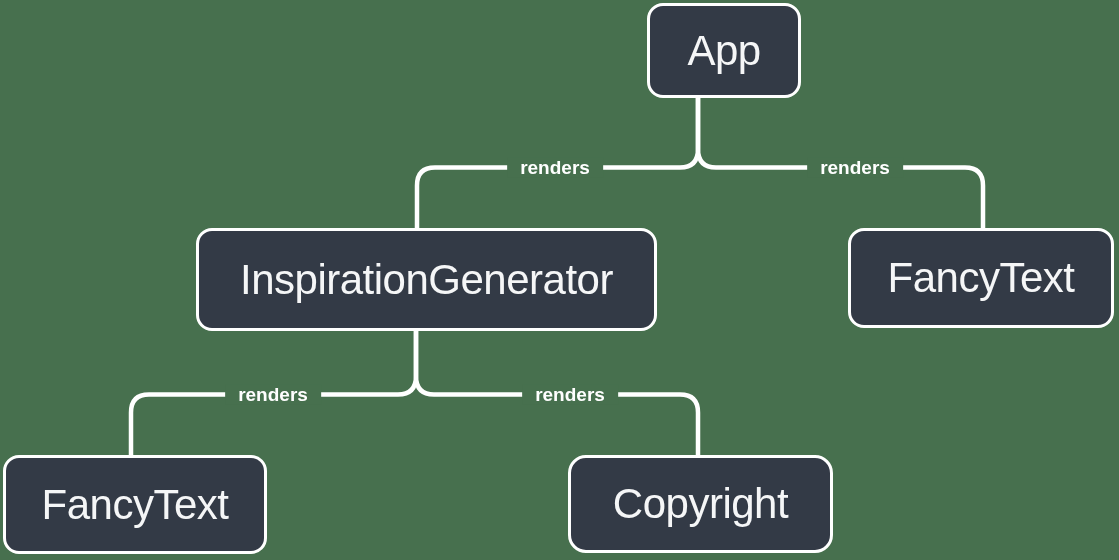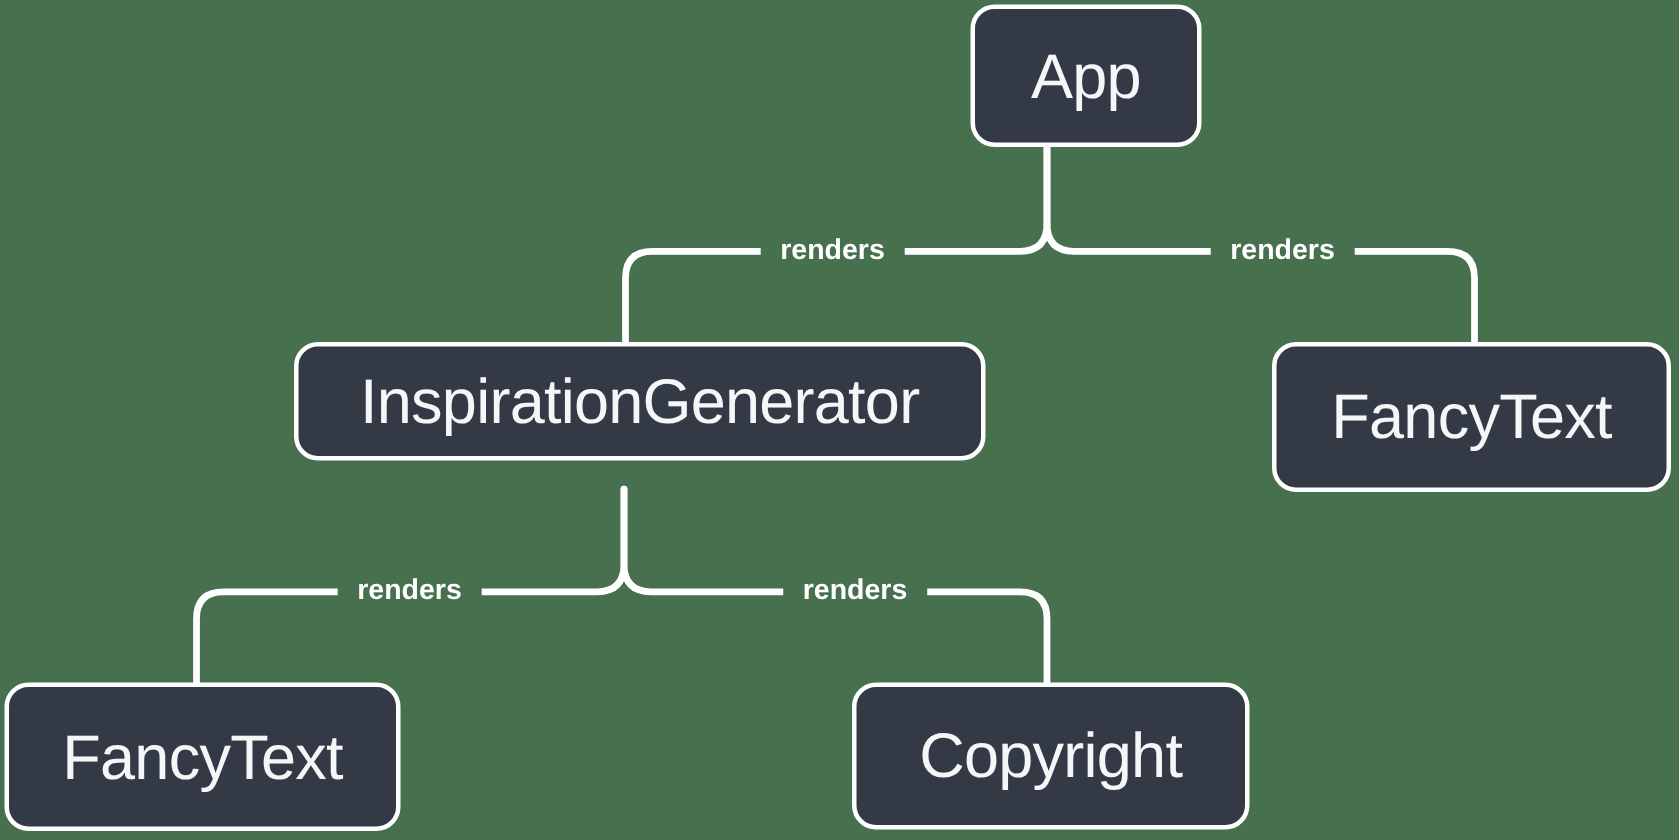--- a/index.html
+++ b/index.html
@@ -70,29 +70,29 @@
   <svg class="edge-svg" viewBox="0 0 1119 560" xmlns="http://www.w3.org/2000/svg">
       <path d="M 698 97 L 698 149 Q 698 167.5 680 167.5 L 435 167.5 Q 417 167.5 417 185.5 L 417 231" stroke-width="4.5"></path>
       <path d="M 698 97 L 698 149 Q 698 167.5 716 167.5 L 965 167.5 Q 983 167.5 983 185.5 L 983 231" stroke-width="4.5"></path>
       <path d="M 416 326 L 416 376 Q 416 394.5 398 394.5 L 149 394.5 Q 131 394.5 131 412.5 L 131 458" stroke-width="4.5"></path>
       <path d="M 416 326 L 416 376 Q 416 394.5 434 394.5 L 680 394.5 Q 698 394.5 698 412.5 L 698 458" stroke-width="4.5"></path>
     </svg>
 
 <div class="node" style="left: 623px; top: 3px; width: 154px; height: 95px; margin-left: 24px;">
       <span>App</span>
     </div>
-    <div class="node" style="left: 196px; top: 228px; width: 461px; height: 79px;">
+    <div class="node" style="left: 196px; top: 228px; width: 461px; height: 103px;">
       <span>InspirationGenerator</span>
     </div>
     <div class="node" style="left: 848px; top: 228px; width: 266px; height: 100px;">
       <span>FancyText</span>
     </div>
     <div class="node" style="left: 3px; top: 455px; width: 264px; height: 99px;">
       <span>FancyText</span>
     </div>
-    <div class="node" style="left: 568px; top: 455px; width: 265px; height: 98px;">
+    <div class="node" style="left: 568px; top: 455px; width: 265px; height: 98px; border-radius: 18px;">
       <span>Copyright</span>
     </div>
     <div class="edge-label" style="left: 555px; top: 167.5px;">renders</div>
     <div class="edge-label" style="left: 855px; top: 167.5px;">renders</div>
     <div class="edge-label" style="left: 273px; top: 394.5px;">renders</div>
     <div class="edge-label" style="left: 570px; top: 394.5px;">renders</div>
   </div>
 
 </body></html>

